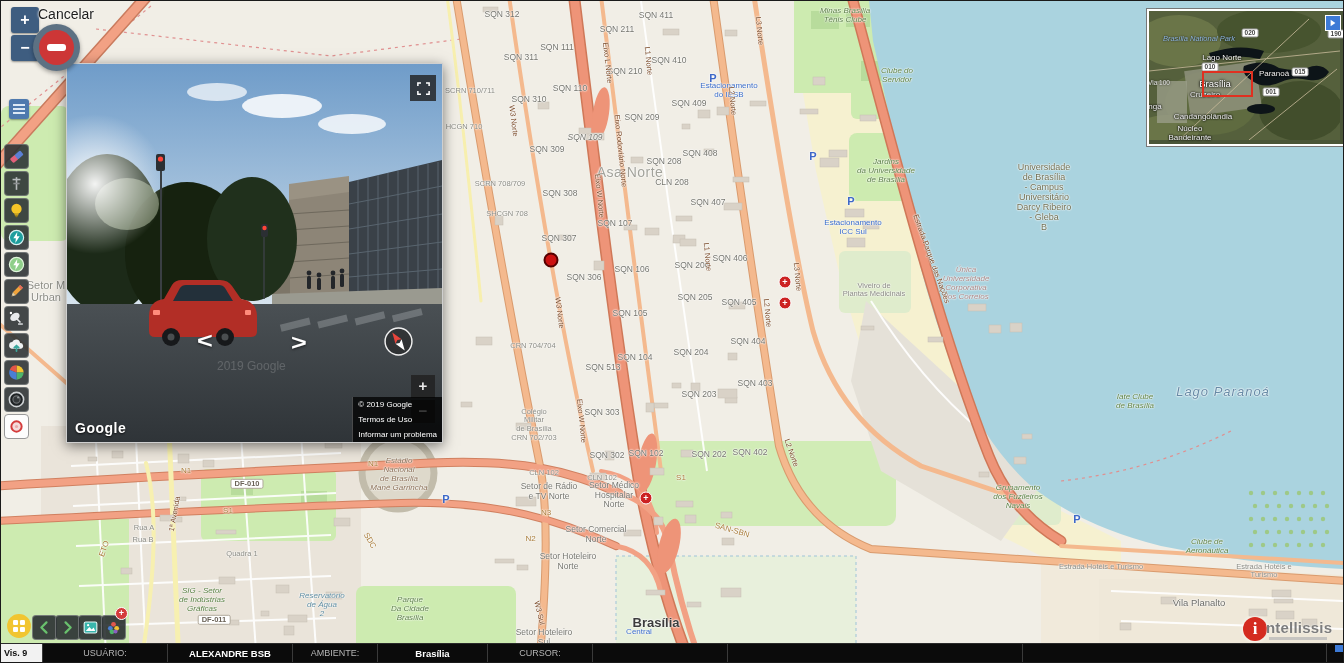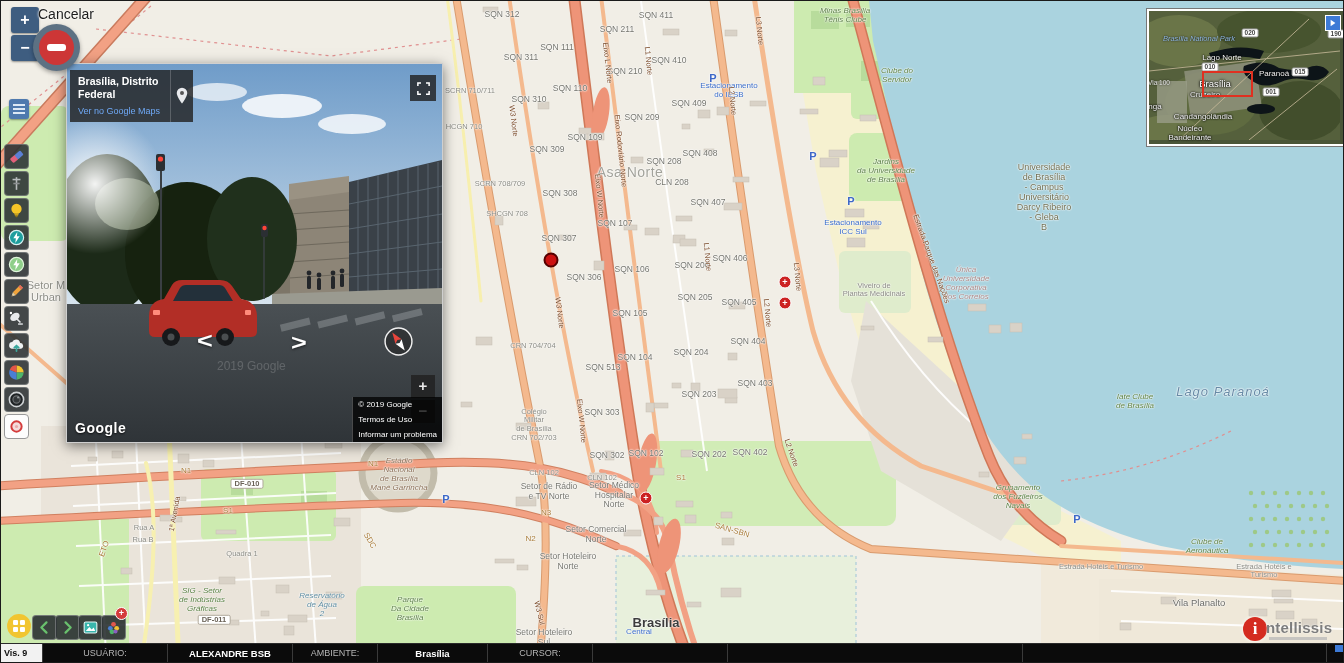--- a/index.html
+++ b/index.html
@@ -361,21 +361,21 @@
       <div class="mlbl c-sqn" style="left: 616px; top: 29px; transform: translate(-50%, -50%);">SQN 211</div>
       <div class="mlbl c-sqn" style="left: 655px; top: 15px; transform: translate(-50%, -50%);">SQN 411</div>
       <div class="mlbl c-sqn" style="left: 556px; top: 47px; transform: translate(-50%, -50%);">SQN 111</div>
       <div class="mlbl c-sqn" style="left: 520px; top: 57px; transform: translate(-50%, -50%);">SQN 311</div>
       <div class="mlbl c-sqn" style="left: 668px; top: 60px; transform: translate(-50%, -50%);">SQN 410</div>
       <div class="mlbl c-sqn" style="left: 624px; top: 71px; transform: translate(-50%, -50%);">SQN 210</div>
       <div class="mlbl c-sqn" style="left: 569px; top: 88px; transform: translate(-50%, -50%);">SQN 110</div>
       <div class="mlbl c-sqn" style="left: 528px; top: 99px; transform: translate(-50%, -50%);">SQN 310</div>
       <div class="mlbl c-sqn" style="left: 688px; top: 103px; transform: translate(-50%, -50%);">SQN 409</div>
       <div class="mlbl c-sqn" style="left: 641px; top: 117px; transform: translate(-50%, -50%);">SQN 209</div>
-      <div class="mlbl c-sqn" style="left: 584px; top: 137px; transform: translate(-50%, -50%);">SQN 109</div>
+      <div class="mlbl c-sqn" style="left: 584px; top: 137px; transform: translate(-50%, -50%); font-style: italic;">SQN 109</div>
       <div class="mlbl c-sqn" style="left: 546px; top: 149px; transform: translate(-50%, -50%);">SQN 309</div>
       <div class="mlbl c-sqn" style="left: 699px; top: 153px; transform: translate(-50%, -50%);">SQN 408</div>
       <div class="mlbl c-sqn" style="left: 663px; top: 161px; transform: translate(-50%, -50%);">SQN 208</div>
       <div class="mlbl c-sqn" style="left: 671px; top: 182px; transform: translate(-50%, -50%);">CLN 208</div>
       <div class="mlbl c-sqn" style="left: 559px; top: 193px; transform: translate(-50%, -50%);">SQN 308</div>
       <div class="mlbl c-sqn" style="left: 707px; top: 202px; transform: translate(-50%, -50%);">SQN 407</div>
       <div class="mlbl c-sqn" style="left: 614px; top: 223px; transform: translate(-50%, -50%);">SQN 107</div>
       <div class="mlbl c-sml" style="left: 469px; top: 90px; transform: translate(-50%, -50%);">SCRN 710/711</div>
       <div class="mlbl c-sml" style="left: 463px; top: 126px; transform: translate(-50%, -50%);">HCGN 710</div>
       <div class="mlbl c-sml" style="left: 499px; top: 183px; transform: translate(-50%, -50%);">SCRN 708/709</div>
@@ -598,32 +598,20 @@
           <circle cx="242" cy="209" r="2.4"></circle>
         <rect x="250" y="214" width="4" height="12" rx="1.5"></rect>
           <circle cx="252" cy="211" r="2.4"></circle>
         <rect x="264" y="212" width="4" height="13" rx="1.5"></rect>
           <circle cx="266" cy="209" r="2.4"></circle>
         <rect x="273" y="210" width="4" height="13" rx="1.5"></rect>
           <circle cx="275" cy="207" r="2.4"></circle>
       </g>
     </svg>
 
-    <div id="sv-header">
-      <div class="txt">
-        <div id="sv-title">Brasília, Distrito Federal</div>
-        <div id="sv-link">Ver no Google Maps</div>
-      </div>
-      <div id="sv-pin">
-        <svg width="14" height="18" viewBox="0 0 24 30">
-            <path d="M12 1 a9 9 0 0 1 9 9 c0 6.6-9 18-9 18 s-9-11.4-9-18 a9 9 0 0 1 9-9 Z" fill="#e8eaed"></path>
-            <circle cx="12" cy="10" r="3.4" fill="#555"></circle>
-          </svg>
-      </div>
-    </div>
 
     <div id="sv-fullscreen">
       <svg width="15" height="15" viewBox="0 0 24 24" fill="none" stroke="#fff" stroke-width="2.4">
         <path d="M3 8 V3 H8"></path>
           <path d="M16 3 H21 V8"></path>
           <path d="M21 16 V21 H16"></path>
           <path d="M8 21 H3 V16"></path>
       </svg>
     </div>
 

